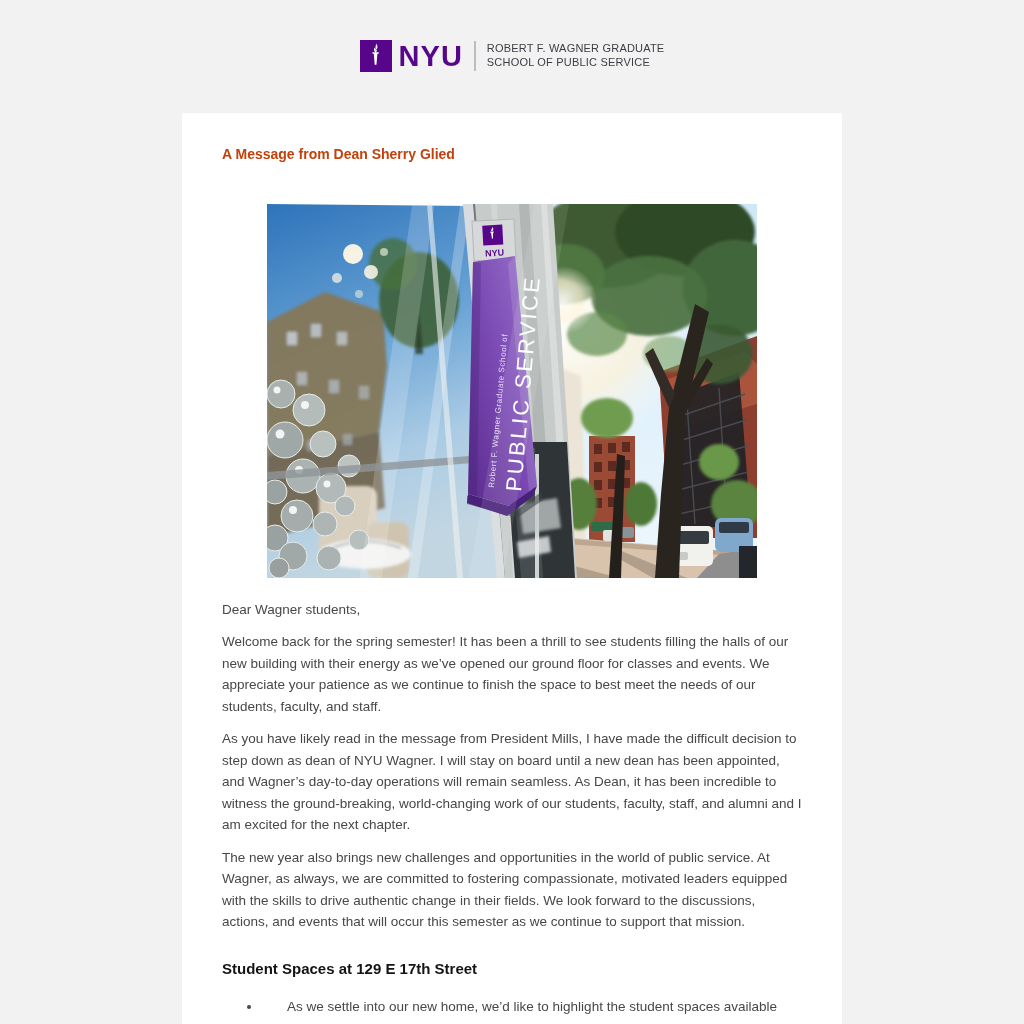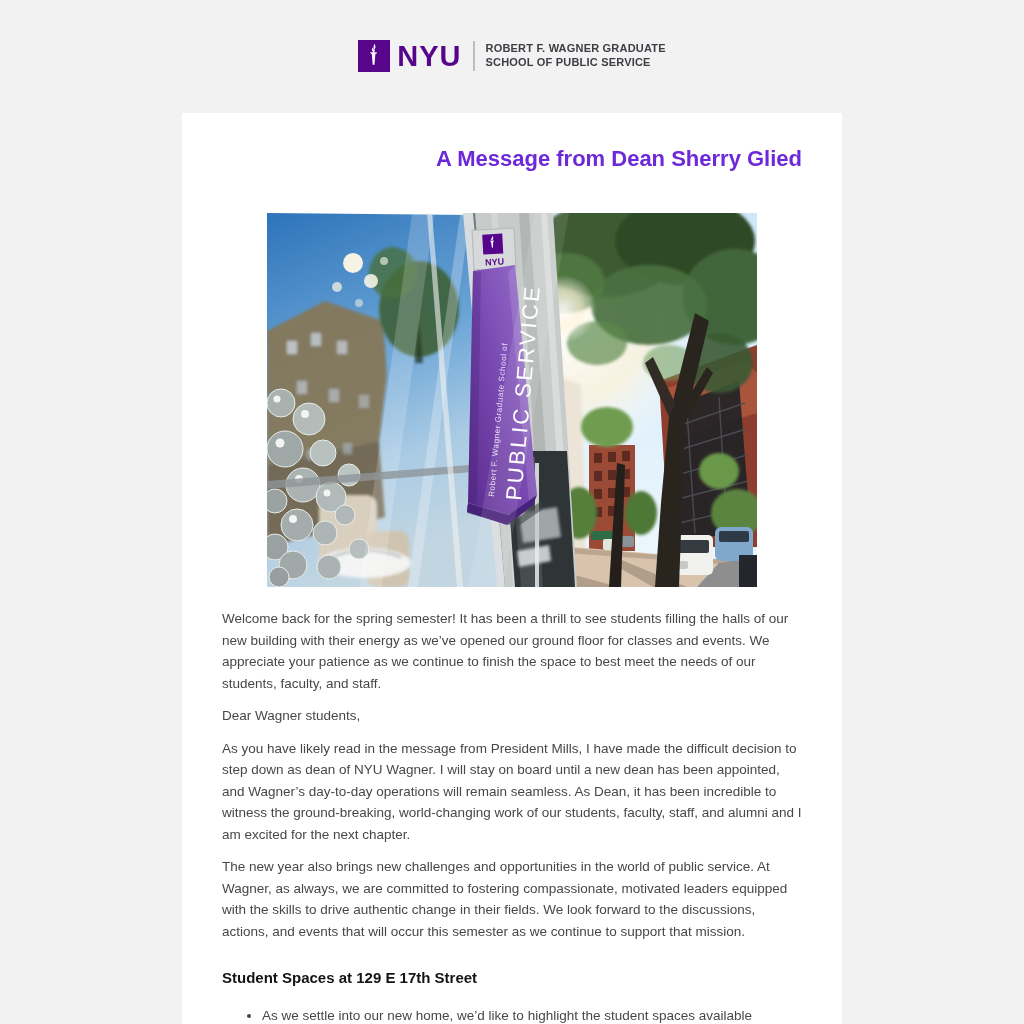--- a/index.html
+++ b/index.html
@@ -15,45 +15,45 @@
   .logo-box{
     width:32px;height:32px;background:#57068c;
     display:flex;align-items:center;justify-content:center;flex:0 0 auto;
   }
   .logo-nyu{
     font-size:29px;font-weight:bold;color:#57068c;
     letter-spacing:1px;margin:0 10px 0 7px;line-height:1;
   }
   .logo-divider{width:2px;height:30px;background:#bdbdbd;margin:0 11px 0 1px;}
   .logo-school{
-    font-size:11px;font-weight:bold;color:#3d3d45;
+    font-size:11px;font-weight:normal;color:#3d3d45;
     line-height:1.27;letter-spacing:.2px;
   }
   
   .card{
     width:660px;height:1000px;box-sizing:border-box;
     margin:41px auto 0;background:#ffffff;
     padding:33px 40px 60px;
   }
   .card h1{
-    font-size:22px;font-weight:bold;color:#6d28d9;
-    text-align:right;margin:0 0 41px;line-height:1.2;
+    font-size:14px;font-weight:bold;color:#c2410c;
+    text-align:left;margin:0 0 41px;line-height:1.2;
   }
   .photo-wrap{margin:0 auto 21px;width:490px;height:374px;}
   .card p{
     font-size:13.5px;color:#474747;line-height:21.5px;
     margin:0 0 11px;
   }
   .card h2{
     font-size:15px;font-weight:bold;color:#141414;
     margin:27px 0 17px;line-height:1.25;
   }
   .card ul{margin:0;padding:0 0 0 40px;}
   .card li{
-    font-size:13.5px;color:#474747;line-height:21.5px;margin:0 0 8px;
+    font-size:13.5px;color:#474747;line-height:21.5px;margin:0 0 8px;text-align:center;
   }
 </style>
 </head>
 <body>
 
 <div class="header">
   <div class="logo">
     <div class="logo-box">
       <span>
         <svg width="22" height="24" viewBox="0 0 24 26">
@@ -317,22 +317,22 @@
           <text x="8" y="-242" transform="rotate(-85 245 292) translate(245 292)" font-size="0"></text>
           <text transform="translate(254 288) rotate(-85)" font-size="22" letter-spacing="2.5" fill="#ffffff" font-family="Liberation Sans, sans-serif">PUBLIC SERVICE</text>
           <text transform="translate(227 284) rotate(-85)" font-size="8" letter-spacing="0.6" fill="#e9ddf6" font-family="Liberation Sans, sans-serif">Robert F. Wagner Graduate School of</text>
         </g>
 
         <rect x="236" y="-40" width="34" height="480" fill="#ffffff" opacity="0.10" transform="rotate(10 253 180)"></rect>
       </g>
     </svg>
   </div>
 
+  <p>Dear Wagner students,</p>
   <p>Welcome back for the spring semester! It has been a thrill to see students filling the halls of our new building with their energy as we’ve opened our ground floor for classes and events. We appreciate your patience as we continue to finish the space to best meet the needs of our students, faculty, and staff.</p>
-  <p>Dear Wagner students,</p>
   <p>As you have likely read in the message from President Mills, I have made the difficult decision to step down as dean of NYU Wagner. I will stay on board until a new dean has been appointed, and Wagner’s day-to-day operations will remain seamless. As Dean, it has been incredible to witness the ground-breaking, world-changing work of our students, faculty, staff, and alumni and I am excited for the next chapter.</p>
   <p>The new year also brings new challenges and opportunities in the world of public service. At Wagner, as always, we are committed to fostering compassionate, motivated leaders equipped with the skills to drive authentic change in their fields. We look forward to the discussions, actions, and events that will occur this semester as we continue to support that mission.</p>
 
   <h2>Student Spaces at 129 E 17th Street</h2>
 
   <ul>
     <li>As we settle into our new home, we’d like to highlight the student spaces available</li>
   </ul>
 </div>
 

